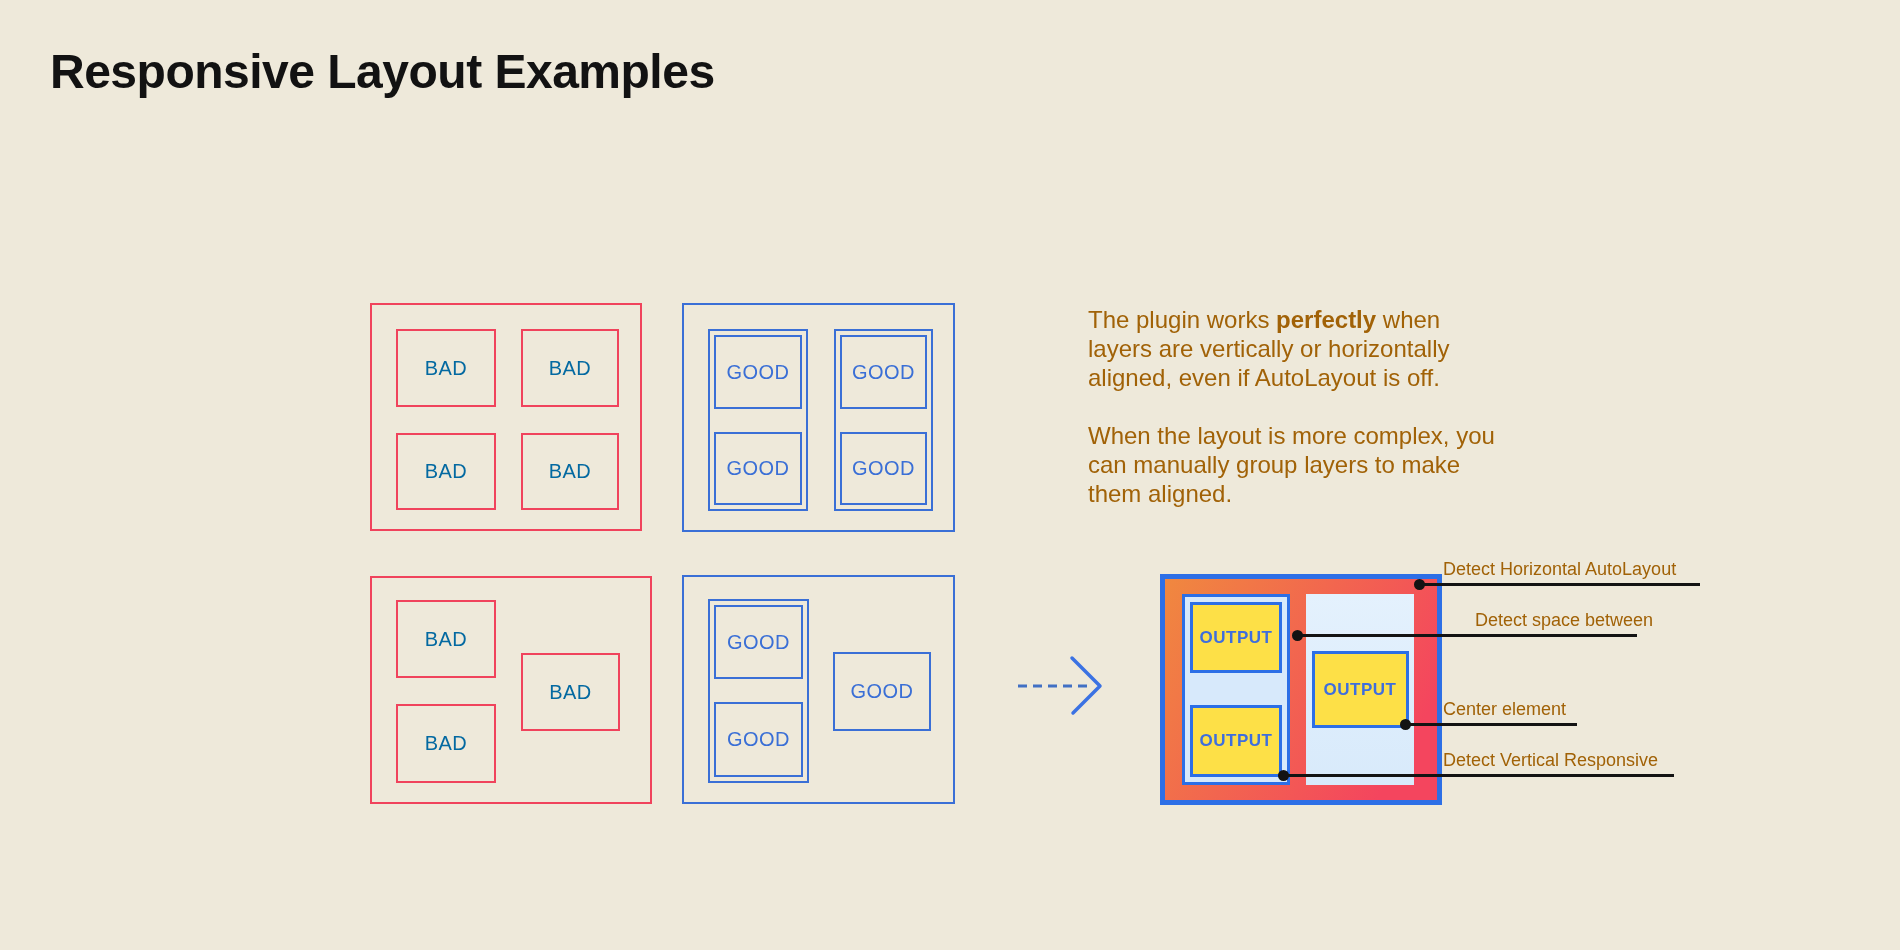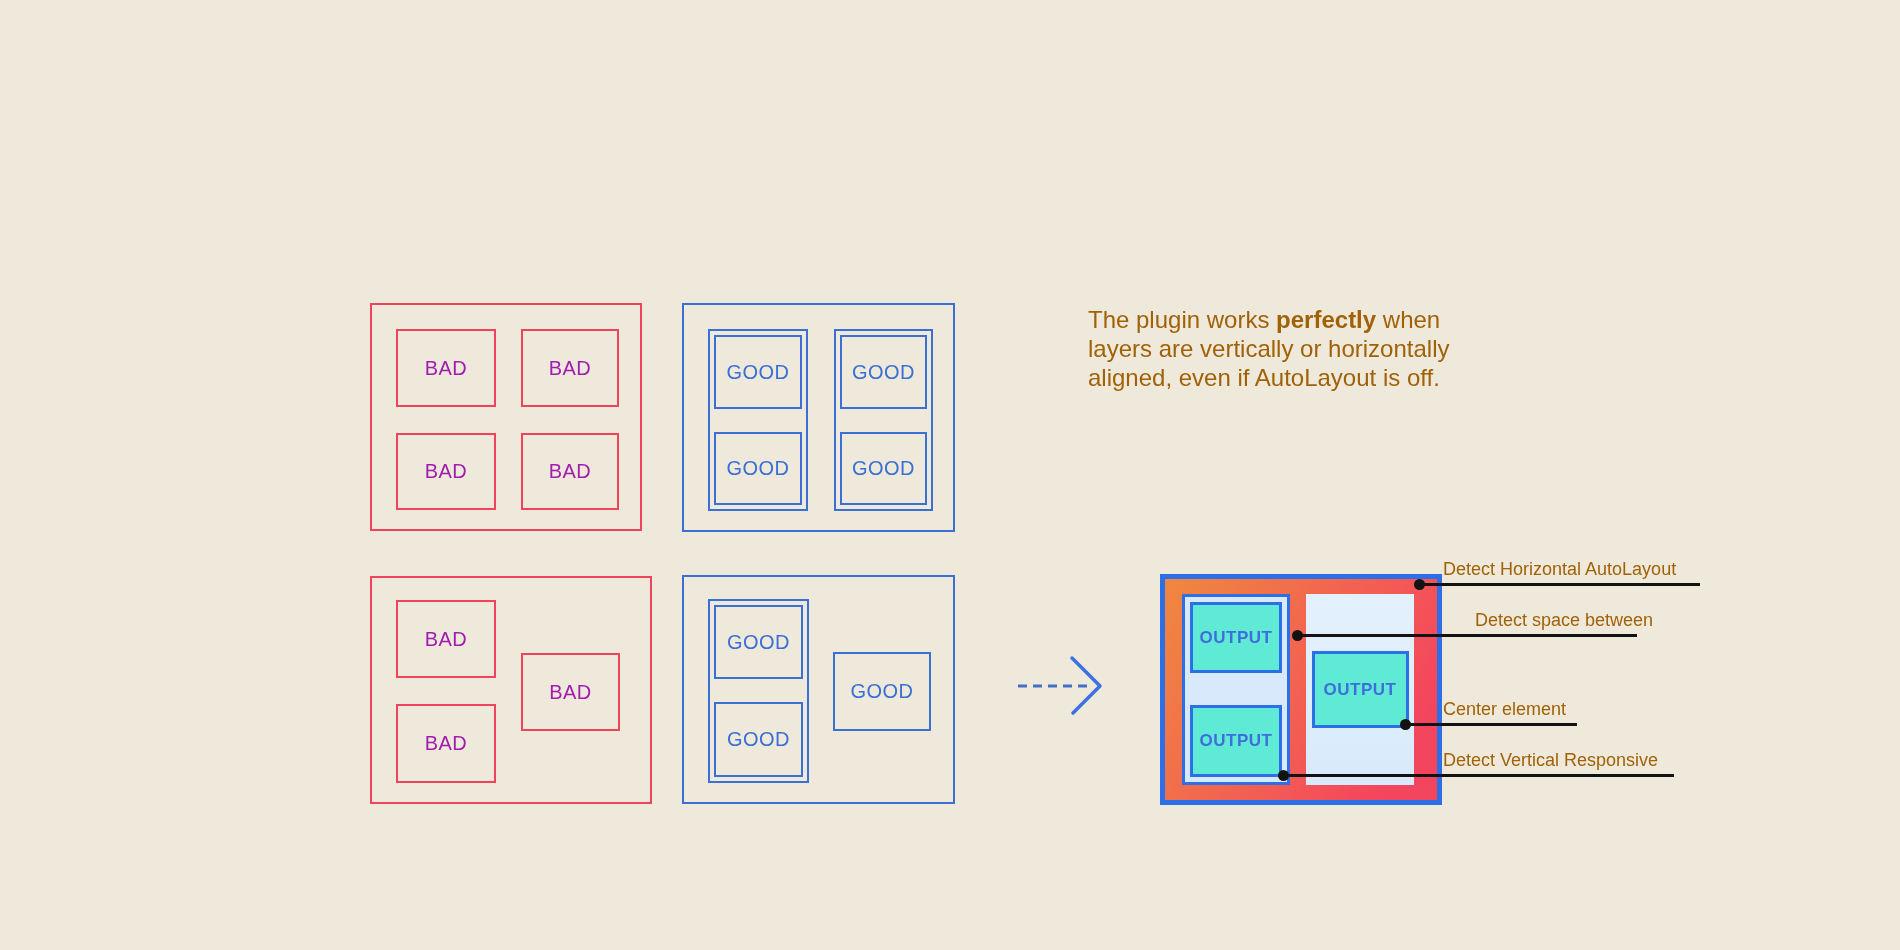--- a/index.html
+++ b/index.html
@@ -20,21 +20,21 @@
   
   .group{position:absolute;box-sizing:border-box;}
   .group.red{border:2px solid #F0435C;}
   .group.blue{border:2px solid #3A6FD6;padding-left:29px;}
 
   .ebox{
     position:absolute;box-sizing:border-box;
     display:flex;align-items:center;justify-content:center;
     font-size:20px;font-weight:500;letter-spacing:0.5px;
   }
-  .ebox.red{border:2px solid #F0435C;color:#a21caf;}
+  .ebox.red{border:2px solid #F0435C;color:#0369a1;}
   .ebox.blue{border:2px solid #3A6FD6;color:#3A6FD6;}
 
   .wrap{
     position:absolute;box-sizing:border-box;
     border:2px solid #3A6FD6;
     padding:4px;display:flex;flex-direction:column;justify-content:space-between;
   }
   .wrap .ebox{position:static;flex:none;}
 
   
@@ -57,38 +57,39 @@
     position:absolute;left:17px;top:15px;width:108px;height:191px;
     box-sizing:border-box;background:#D7E9FB;border:3px solid #2C6FE6;
     padding:5px;display:flex;flex-direction:column;justify-content:space-between;
   }
   .out-right{
     position:absolute;left:141px;top:15px;width:108px;height:191px;
     background:linear-gradient(180deg,#E4F1FD 0%,#D8EAFB 100%);
     display:flex;align-items:center;justify-content:center;
   }
   .obox{
-    box-sizing:border-box;background:#5eead4;border:3px solid #2C6FE6;
+    box-sizing:border-box;background:#fde047;border:3px solid #2C6FE6;
     color:#3E6EDE;font-size:17px;font-weight:700;letter-spacing:0.5px;
     display:flex;align-items:center;justify-content:center;
   }
   .obox.tall1{height:71px;}
   .obox.tall2{height:72px;}
   .obox.center{width:97px;height:77px;}
 
   
   .callout-line{position:absolute;height:3px;background:#131313;}
   .callout-dot{position:absolute;width:11px;height:11px;border-radius:50%;background:#131313;}
   .callout-label{position:absolute;font-size:18px;font-weight:500;color:#a16207;white-space:nowrap;}
 </style>
 </head>
 <body>
 
 <div class="canvas">
 
+  <h1 class="title">Responsive Layout Examples</h1>
 
   <div class="group red" style="left:370px;top:303px;width:272px;height:228px;">
     <div class="ebox red" style="left:24px;top:24px;width:100px;height:78px;">BAD</div>
     <div class="ebox red" style="left:149px;top:24px;width:98px;height:78px;">BAD</div>
     <div class="ebox red" style="left:24px;top:128px;width:100px;height:77px;">BAD</div>
     <div class="ebox red" style="left:149px;top:128px;width:98px;height:77px;">BAD</div>
   </div>
 
   <div class="group blue" style="left:682px;top:303px;width:273px;height:229px;">
     <div class="wrap" style="left:24px;top:24px;width:100px;height:182px;">
@@ -112,20 +113,23 @@
       <div class="ebox blue" style="height:74px;">GOOD</div>
       <div class="ebox blue" style="height:75px;">GOOD</div>
     </div>
     <div class="ebox blue" style="left:149px;top:75px;width:98px;height:79px;">GOOD</div>
   </div>
 
   <div class="desc">
     <p><span>The plugin works </span><b>perfectly</b><span> when
 layers are vertically or horizontally
 aligned, even if AutoLayout is off.</span></p>
+    <p>When the layout is more complex, you
+can manually group layers to make
+them aligned.</p>
   </div>
 
   <svg class="arrow" width="100" height="76" viewBox="0 0 100 76">
     <line x1="8" y1="38" x2="80" y2="38" stroke="#4170C4" stroke-width="3" stroke-dasharray="9 6"></line>
     <polyline points="62,10 90,38 63,65" fill="none" stroke="#3B72E3" stroke-width="3.5" stroke-linecap="round" stroke-linejoin="round"></polyline>
   </svg>
 
   <div class="output-frame">
     <div class="out-left">
       <div class="obox tall1">OUTPUT</div>

